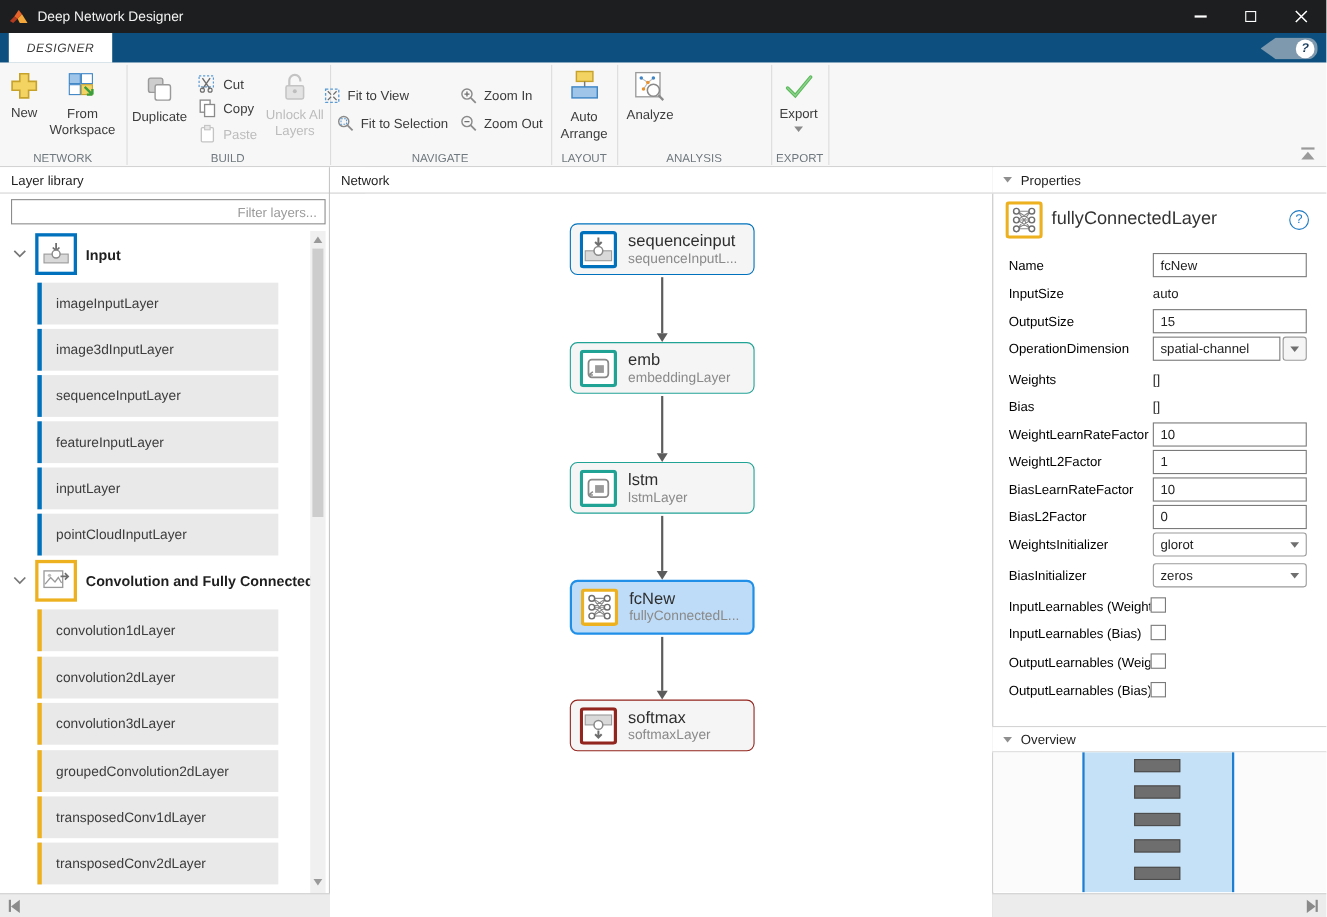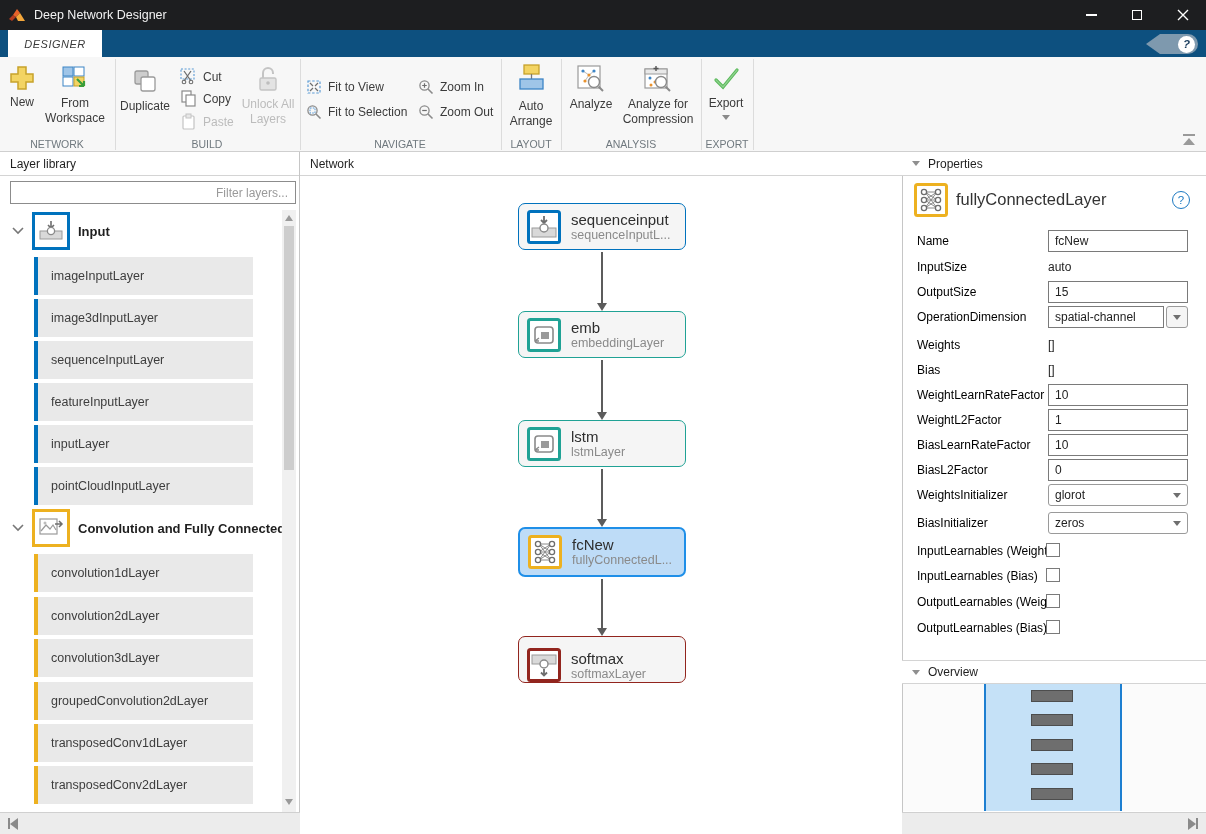--- a/index.html
+++ b/index.html
@@ -57,21 +57,21 @@
   .bottombar { position:absolute; top:812px; height:22px; background:#ececec; border-top:1px solid #d0d0d0; display:flex; align-items:center; }
   .pcollapse { display:flex; align-items:center; }
   .pcollapse .bar { width:2px; height:11px; background:#8a8a8a; }
   .pcollapse .tri-l { width:0; height:0; border-top:6px solid transparent; border-bottom:6px solid transparent; border-right:8px solid #8a8a8a; }
   .pcollapse .tri-r { width:0; height:0; border-top:6px solid transparent; border-bottom:6px solid transparent; border-left:8px solid #8a8a8a; }
 
   
   .node { position:absolute; left:518px; width:168px; height:47px; background:#f5f5f5; border:1.5px solid; border-radius:7px; display:flex; align-items:center; padding-left:8px; }
   .node.input  { border-color:#0072bd; }
   .node.recur  { border-color:#20a295; }
-  .node.output { border-color:#92251e;align-items:flex-end; }
+  .node.output { border-color:#92251e; }
   .node.selected { border:2.5px solid #1f8fe8; background:#bedcf7; height:50px; }
   .node-texts { margin-left:10px; overflow:hidden; }
   .node-name { font-size:15px; color:#2e2e2e; line-height:17px; white-space:nowrap; }
   .node-type { font-size:12.5px; color:#8a8a8a; line-height:15px; white-space:nowrap; }
   .node-icon { flex:0 0 auto; }
   .edge { position:absolute; left:601px; width:1.5px; background:#5c5c5c; }
   .edge-head { position:absolute; left:596.5px; width:0; height:0; border-left:5.5px solid transparent; border-right:5.5px solid transparent; border-top:8px solid #5c5c5c; }
 
   
   .rightpanel-border { left:902px; top:152px; width:1px; height:682px; background:#c6c6c6; }
@@ -190,21 +190,21 @@
   </div>
   <div class="bigbtn disabled" style="left:240px;top:8px;width:56px">
     <svg width="26" height="28" viewBox="0 0 26 28">
       <path d="M8,13 v-5 a5,5 0 0 1 10,0 v1" fill="none" stroke="#c4c4c4" stroke-width="2"></path>
       <rect x="5" y="13" width="16" height="12" rx="1.5" fill="#e3e3e3" stroke="#c4c4c4" stroke-width="1.4"></rect>
       <circle cx="13" cy="18" r="1.8" fill="#bdbdbd"></circle>
     </svg>
     <div class="lbl">Unlock All Layers</div>
   </div>
 
-  <div class="smallbtn" style="left:306px;top:22px">
+  <div class="smallbtn" style="left:294px;top:22px">
     <svg width="16" height="16" viewBox="0 0 16 16">
       <rect x="2" y="2" width="12" height="12" fill="none" stroke="#5b9bd5" stroke-width="1.2" stroke-dasharray="2.5,1.7"></rect>
       <path d="M4,4 l3,3 M12,4 l-3,3 M4,12 l3,-3 M12,12 l-3,-3" stroke="#6e6e6e" stroke-width="1.2"></path>
     </svg>
     <div class="lbl">Fit to View</div>
   </div>
   <div class="smallbtn" style="left:306px;top:47px">
     <svg width="16" height="16" viewBox="0 0 16 16">
       <circle cx="6.5" cy="6.5" r="4.6" fill="none" stroke="#8a8a8a" stroke-width="1.3"></circle>
       <rect x="4" y="4" width="5" height="5" fill="none" stroke="#5b9bd5" stroke-width="1" stroke-dasharray="1.6,1.2"></rect>
@@ -243,33 +243,20 @@
       <rect x="1" y="1" width="22" height="22" fill="#fff" stroke="#9a9a9a" stroke-width="1.2"></rect>
       <path d="M6,6 L12,10 M12,10 L8,16 M12,10 L17,6" stroke="#bbb" stroke-width="1"></path>
       <circle cx="6" cy="6" r="1.6" fill="#3d85c6"></circle>
         <circle cx="17" cy="6" r="1.6" fill="#3d85c6"></circle>
       <circle cx="12" cy="10" r="1.6" fill="#e8912d"></circle>
         <circle cx="8" cy="16" r="1.6" fill="#e8912d"></circle>
       <circle cx="17" cy="17" r="5.5" fill="#ffffffcc" stroke="#8a8a8a" stroke-width="1.4"></circle>
       <path d="M21.5,21.5 L26,26" stroke="#8a8a8a" stroke-width="2"></path>
     </svg>
     <div class="lbl">Analyze</div>
-  </div>
-  <div class="bigbtn" style="left:618px;top:8px;width:80px">
-    <svg width="28" height="28" viewBox="0 0 28 28">
-      <rect x="1" y="4" width="22" height="19" fill="#fff" stroke="#9a9a9a" stroke-width="1.2"></rect>
-      <rect x="1" y="4" width="22" height="5" fill="#e9e9e9" stroke="#9a9a9a" stroke-width="1"></rect>
-      <path d="M12,1 v5 M9.5,3.5 h5" stroke="#555" stroke-width="1.4"></path>
-      <circle cx="6" cy="13" r="1.5" fill="#3d85c6"></circle>
-        <circle cx="11" cy="17" r="1.5" fill="#e8912d"></circle>
-      <circle cx="7" cy="20" r="1.5" fill="#e8912d"></circle>
-      <circle cx="17" cy="17" r="5.5" fill="#ffffffcc" stroke="#8a8a8a" stroke-width="1.4"></circle>
-      <path d="M21.5,21.5 L26,26" stroke="#8a8a8a" stroke-width="2"></path>
-    </svg>
-    <div class="lbl">Analyze for Compression</div>
   </div>
 
   <div class="bigbtn" style="left:700px;top:9px;width:52px">
     <svg width="28" height="26" viewBox="0 0 28 26">
       <path d="M4,14 L11,21 L25,4" fill="none" stroke="#57b957" stroke-width="3.2" stroke-linecap="round"></path>
       <path d="M4,14 L11,21 L25,4" fill="none" stroke="#8fd08f" stroke-width="1.2" stroke-linecap="round"></path>
     </svg>
     <div class="lbl">Export</div>
     <div class="export-caret"></div>
   </div>

